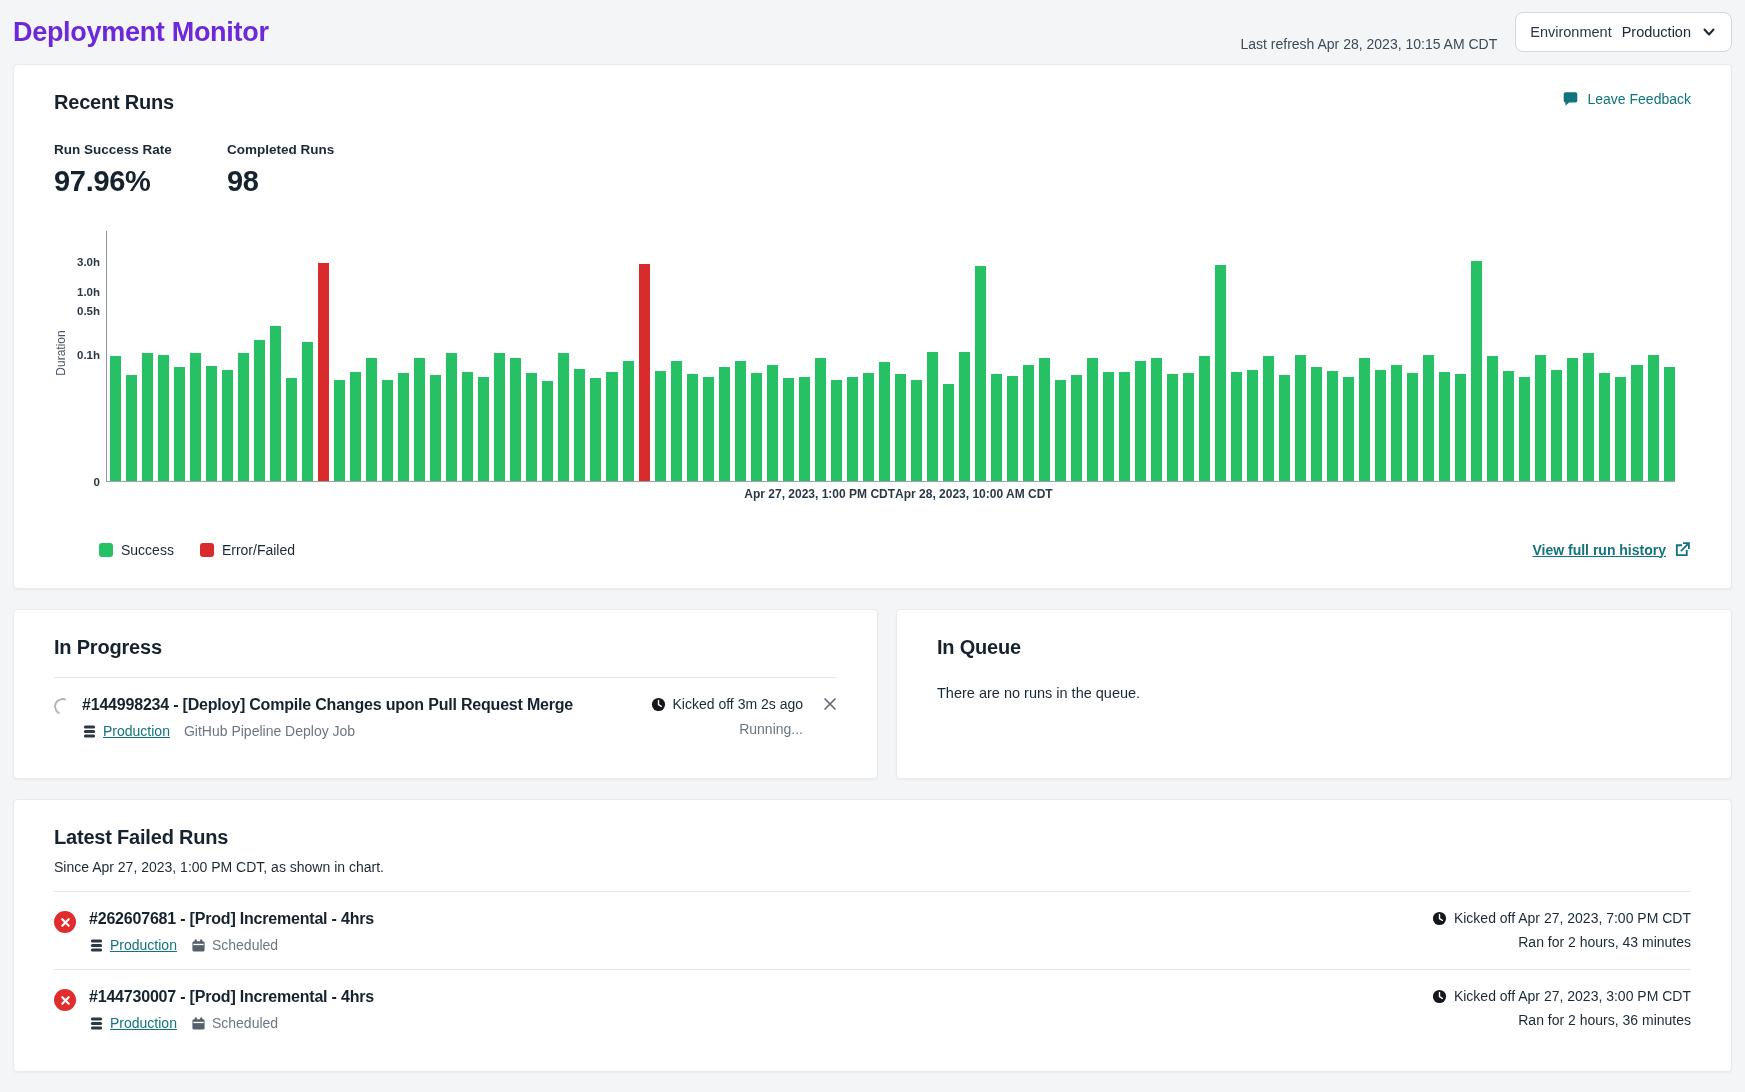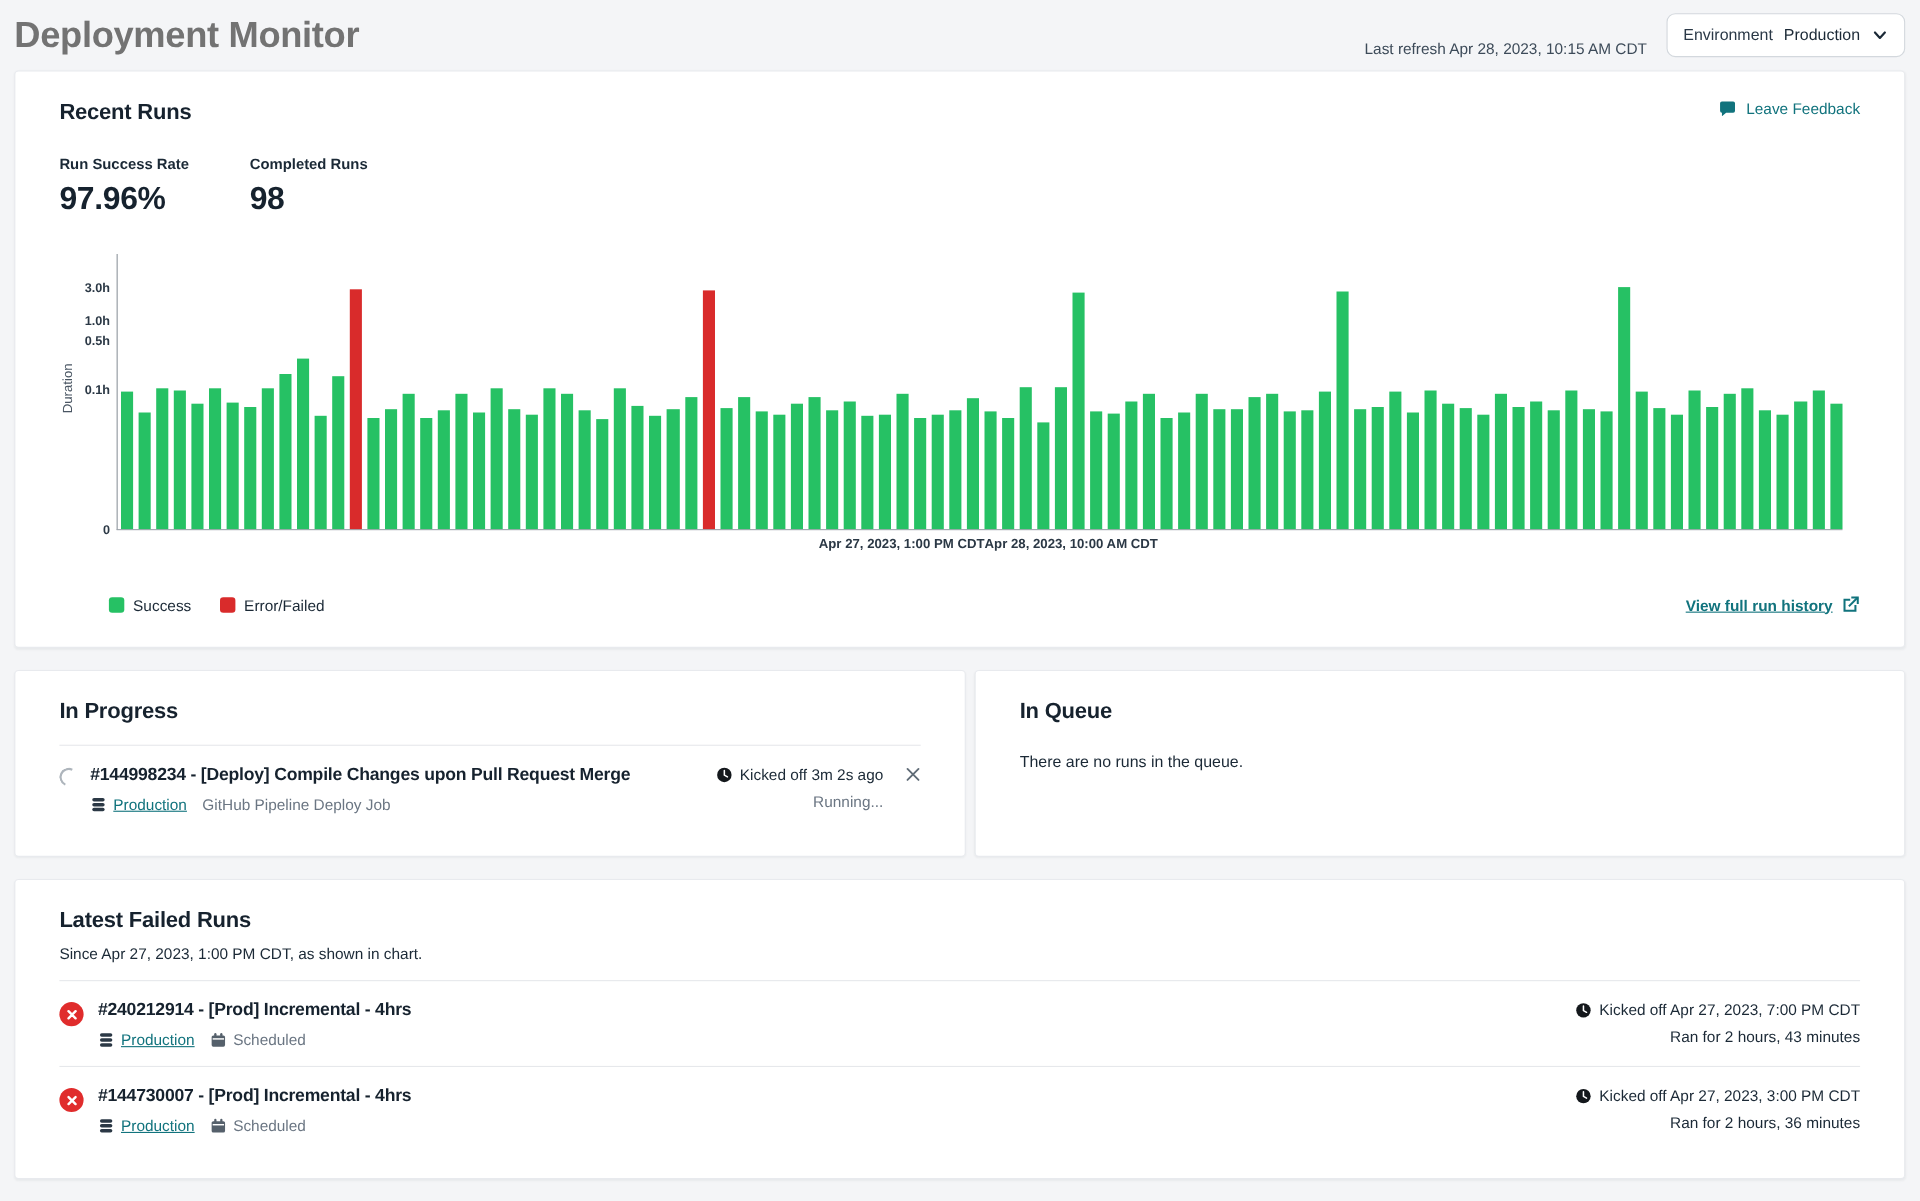--- a/index.html
+++ b/index.html
@@ -6,21 +6,21 @@
   html,body { width:1745px; height:1092px; overflow:hidden; }
   body {
     background:#f4f5f7;
     font-family:"Liberation Sans", sans-serif;
     color:#1b2936;
   }
   .page { width:1745px; height:1092px; }
 
   
   .topbar { display:flex; align-items:center; justify-content:space-between; padding:10px 13px 10px 13px; height:64px; }
-  .page-title { font-size:33px; font-weight:700; letter-spacing:-0.3px; color:#737373; }
+  .page-title { font-size:27px; font-weight:700; letter-spacing:-0.3px; color:#6d28d9; }
   .topbar-right { display:flex; align-items:flex-end; gap:18px; }
   .last-refresh { font-size:14px; color:#3d4b59; }
   .env-select {
     display:flex; align-items:center; gap:10px; background:#ffffff;
     border:1px solid #d3d8dd; border-radius:8px; padding:0 14px; height:40px;
     font-size:14.5px; color:#1b2936; cursor:pointer;
   }
   .env-select .env-label { color:#2b3947; }
   .env-select .env-value { font-weight:400; }
   .chev { width:16px; height:16px; }
@@ -59,21 +59,21 @@
   .x-labels { display:flex; justify-content:center; margin-left:52px; margin-top:5px;
     font-size:12px; font-weight:700; color:#2b3845; }
   .rr-foot { display:flex; justify-content:space-between; align-items:center; margin-top:40px; }
   .legend { display:flex; align-items:center; gap:26px; margin-left:45px; }
   .legend-item { display:flex; align-items:center; gap:8px; font-size:14px; color:#1b2936; }
   .legend-swatch { width:14px; height:14px; border-radius:3px; display:inline-block; }
   .history-link { display:flex; align-items:center; gap:8px; color:#11737d; font-size:14px; font-weight:700; cursor:pointer; }
   .history-link .link-text { text-decoration:underline; }
 
   
-  .mid-row { display:flex; gap:8px; margin-top:20px; }
+  .mid-row { display:flex; gap:18px; margin-top:20px; }
   .in-progress { width:865px; height:170px; padding:26px 40px; }
   .in-queue { flex:1; height:170px; padding:26px 40px; }
   .divider { border-bottom:1px solid #e6e8eb; margin-top:18px; }
   .run-row { display:flex; margin-top:18px; }
   .spinner {
     width:17px; height:17px; border-radius:50%; margin-top:2px;
     border:2.5px solid transparent; border-top-color:#aeb5bc; border-left-color:#aeb5bc;
     transform:rotate(-20deg);
   }
   .run-main { flex:1; margin-left:11px; }
@@ -345,21 +345,21 @@
       <div class="failed-sub">Since Apr 27, 2023, 1:00 PM CDT, as shown in chart.</div>
       <div class="failed-divider"></div>
 
       <div class="failed-row">
         <div class="err-badge">
           <svg width="11" height="11" viewBox="0 0 12 12">
               <path d="M2.5 2.5l7 7M9.5 2.5l-7 7" stroke="#ffffff" stroke-width="2.4" stroke-linecap="round"></path>
             </svg>
         </div>
         <div class="failed-main">
-          <div class="run-title">#240212914 - [Prod] Incremental - 4hrs</div>
+          <div class="run-title">#262607681 - [Prod] Incremental - 4hrs</div>
           <div class="meta-row">
             <span class="meta-item">
               <span class="icon">
                 <svg width="15" height="15" viewBox="0 0 16 16" fill="#2b3845">
                     <rect x="2" y="1.5" width="12" height="3.4" rx="1.7"></rect>
                     <rect x="2" y="6.3" width="12" height="3.4" rx="1.7"></rect>
                     <rect x="2" y="11.1" width="12" height="3.4" rx="1.7"></rect>
                   </svg>
               </span>
               <span class="env-link">Production</span>

